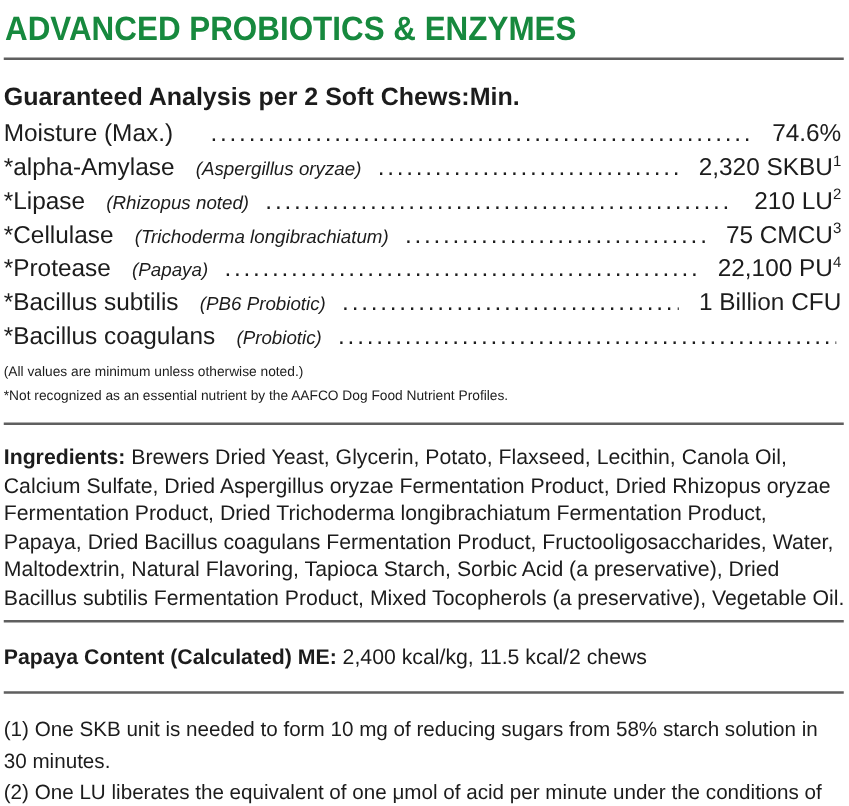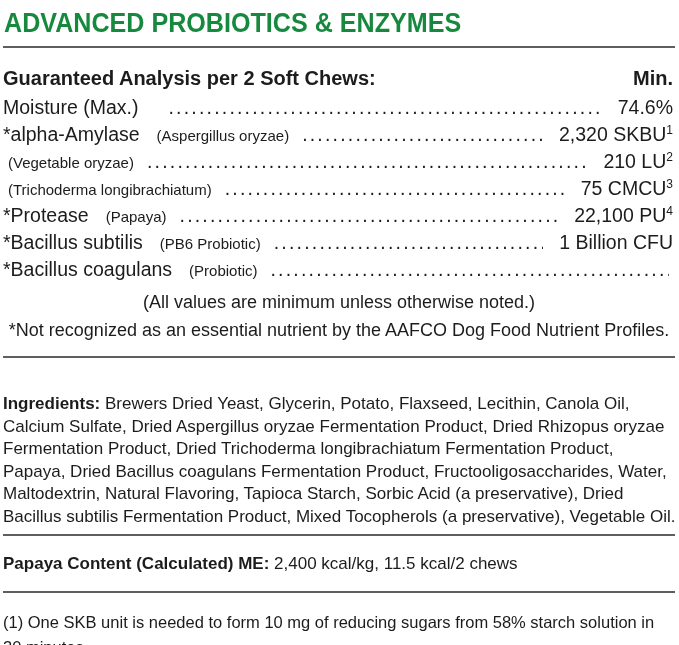--- a/index.html
+++ b/index.html
@@ -28,67 +28,67 @@
     border: none;
     border-top: 2px solid #5f5f5f;
     width: 672px;
     margin: 0;
   }
   .div1 { margin-top: 7px; }
 
   
   .ga-head {
     display: flex;
-    justify-content: space-between;
     align-items: baseline;
     font-size: 20px;
     font-weight: 700;
     margin-top: 19px;
     margin-bottom: 4px;
     padding-right: 2px;
   }
   .ga-rows { padding-right: 2px; }
   .ga-row {
     display: flex;
     align-items: baseline;
     font-size: 19.5px;
     height: 27px;
     line-height: 27px;
     white-space: nowrap;
     gap: 12px;
   }
   .row-name { flex: 0 0 auto; }
   .row-detail {
     flex: 0 0 auto;
+    font-style: italic;
     font-size: 15px;
     margin-left: 5px;
   }
   .leader {
     flex: 1 1 auto;
     overflow: hidden;
     white-space: nowrap;
     margin: 0 4px 0 1px;
   }
   .leader::after {
     content: ".....................................................................................................................................................";
     letter-spacing: 2.2px;
   }
   .row-value { flex: 0 0 auto; }
   .row-sup { vertical-align: super; font-size: 12px; line-height: 0; }
 
-  .ga-note { font-size: 18px; margin-top: 7px; text-align: center; }
+  .ga-note { font-size: 11px; margin-top: 7px; }
   .ga-note.first { margin-top: 9px; }
 
   .div2 { margin-top: 15px; }
 
   
   .ingredients {
     font-size: 17px;
     line-height: 22.5px;
-    margin-top: 35px;
+    margin-top: 15px;
     width: 676px;
   }
   .bold-label { font-weight: 700; }
 
   .div3 { margin-top: 6px; }
 
   
   .calories {
     font-size: 17px;
     margin-top: 18px;
@@ -129,26 +129,28 @@
       </div>
 
       <div class="ga-row">
         <span class="row-name">*alpha-Amylase</span>
           <span class="row-detail">(Aspergillus oryzae)</span>
           <span class="leader"></span>
           <span class="row-value"><span>2,320 SKBU</span><sup class="row-sup">1</sup></span>
       </div>
 
       <div class="ga-row">
-          <span class="row-detail">(Vegetable oryzae)</span>
+        <span class="row-name">*Lipase</span>
+          <span class="row-detail">(Rhizopus noted)</span>
           <span class="leader"></span>
           <span class="row-value"><span>210 LU</span><sup class="row-sup">2</sup></span>
       </div>
 
       <div class="ga-row">
+        <span class="row-name">*Cellulase</span>
           <span class="row-detail">(Trichoderma longibrachiatum)</span>
           <span class="leader"></span>
           <span class="row-value"><span>75 CMCU</span><sup class="row-sup">3</sup></span>
       </div>
 
       <div class="ga-row">
         <span class="row-name">*Protease</span>
           <span class="row-detail">(Papaya)</span>
           <span class="leader"></span>
           <span class="row-value"><span>22,100 PU</span><sup class="row-sup">4</sup></span>

